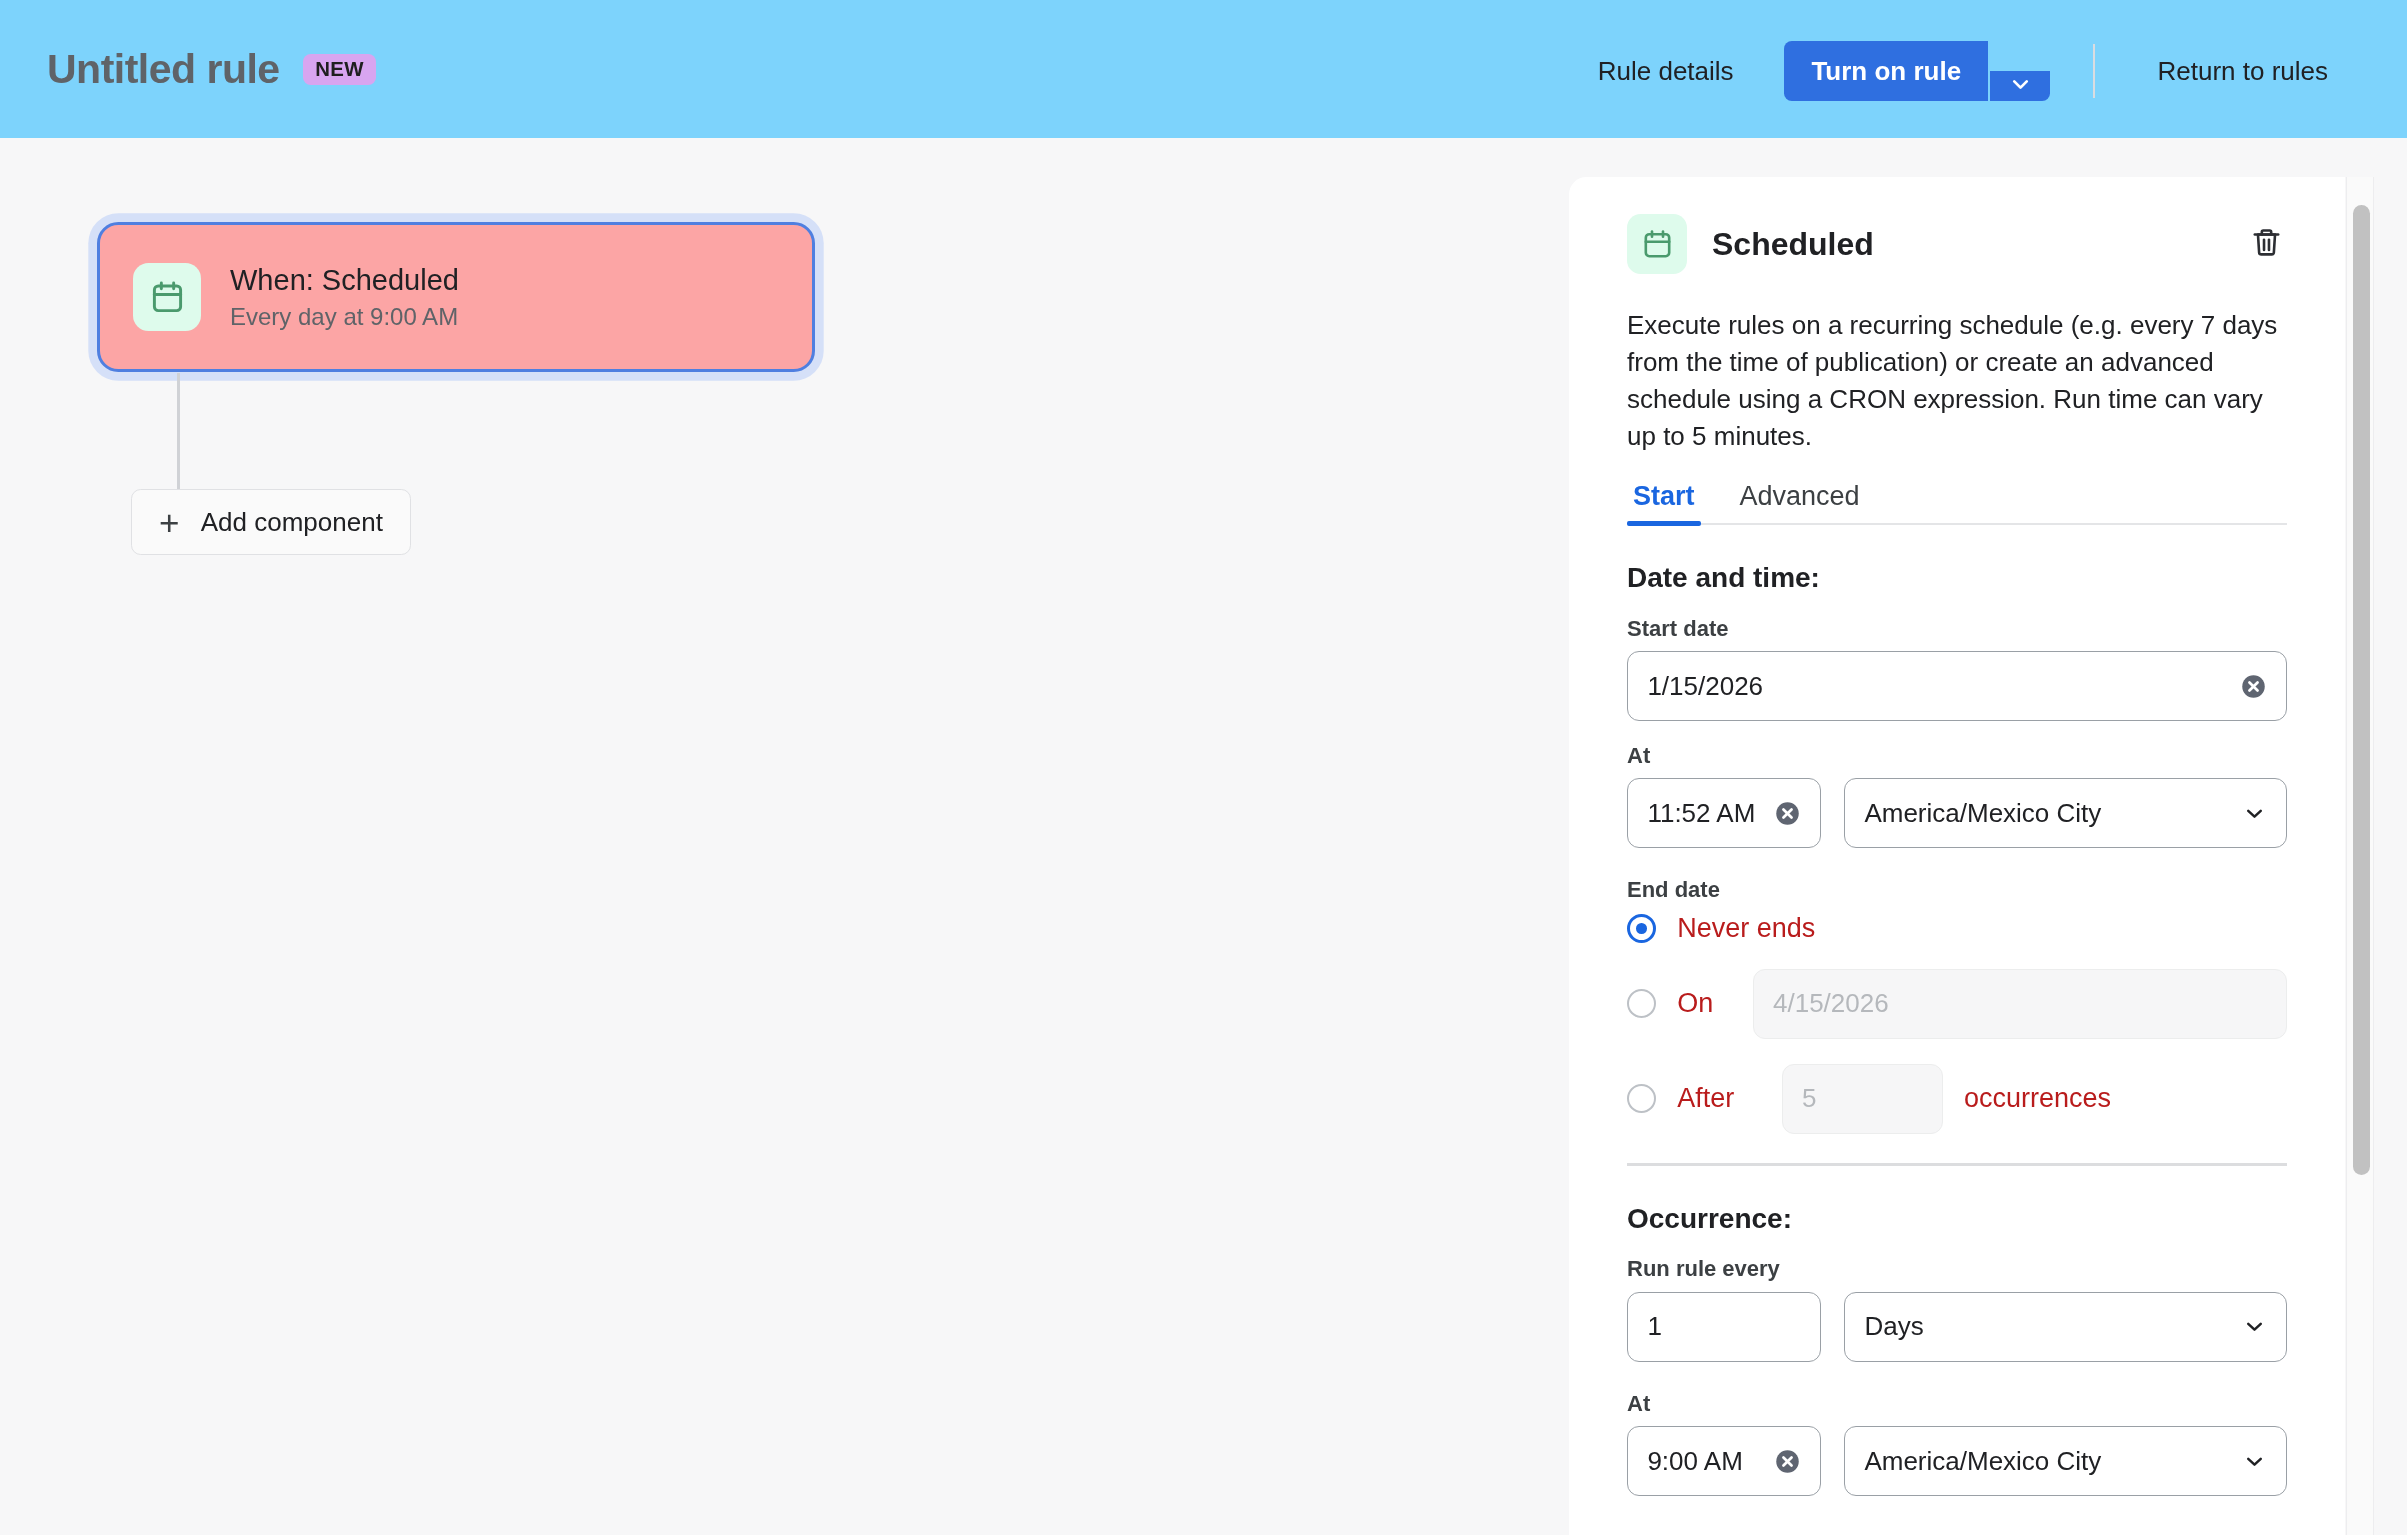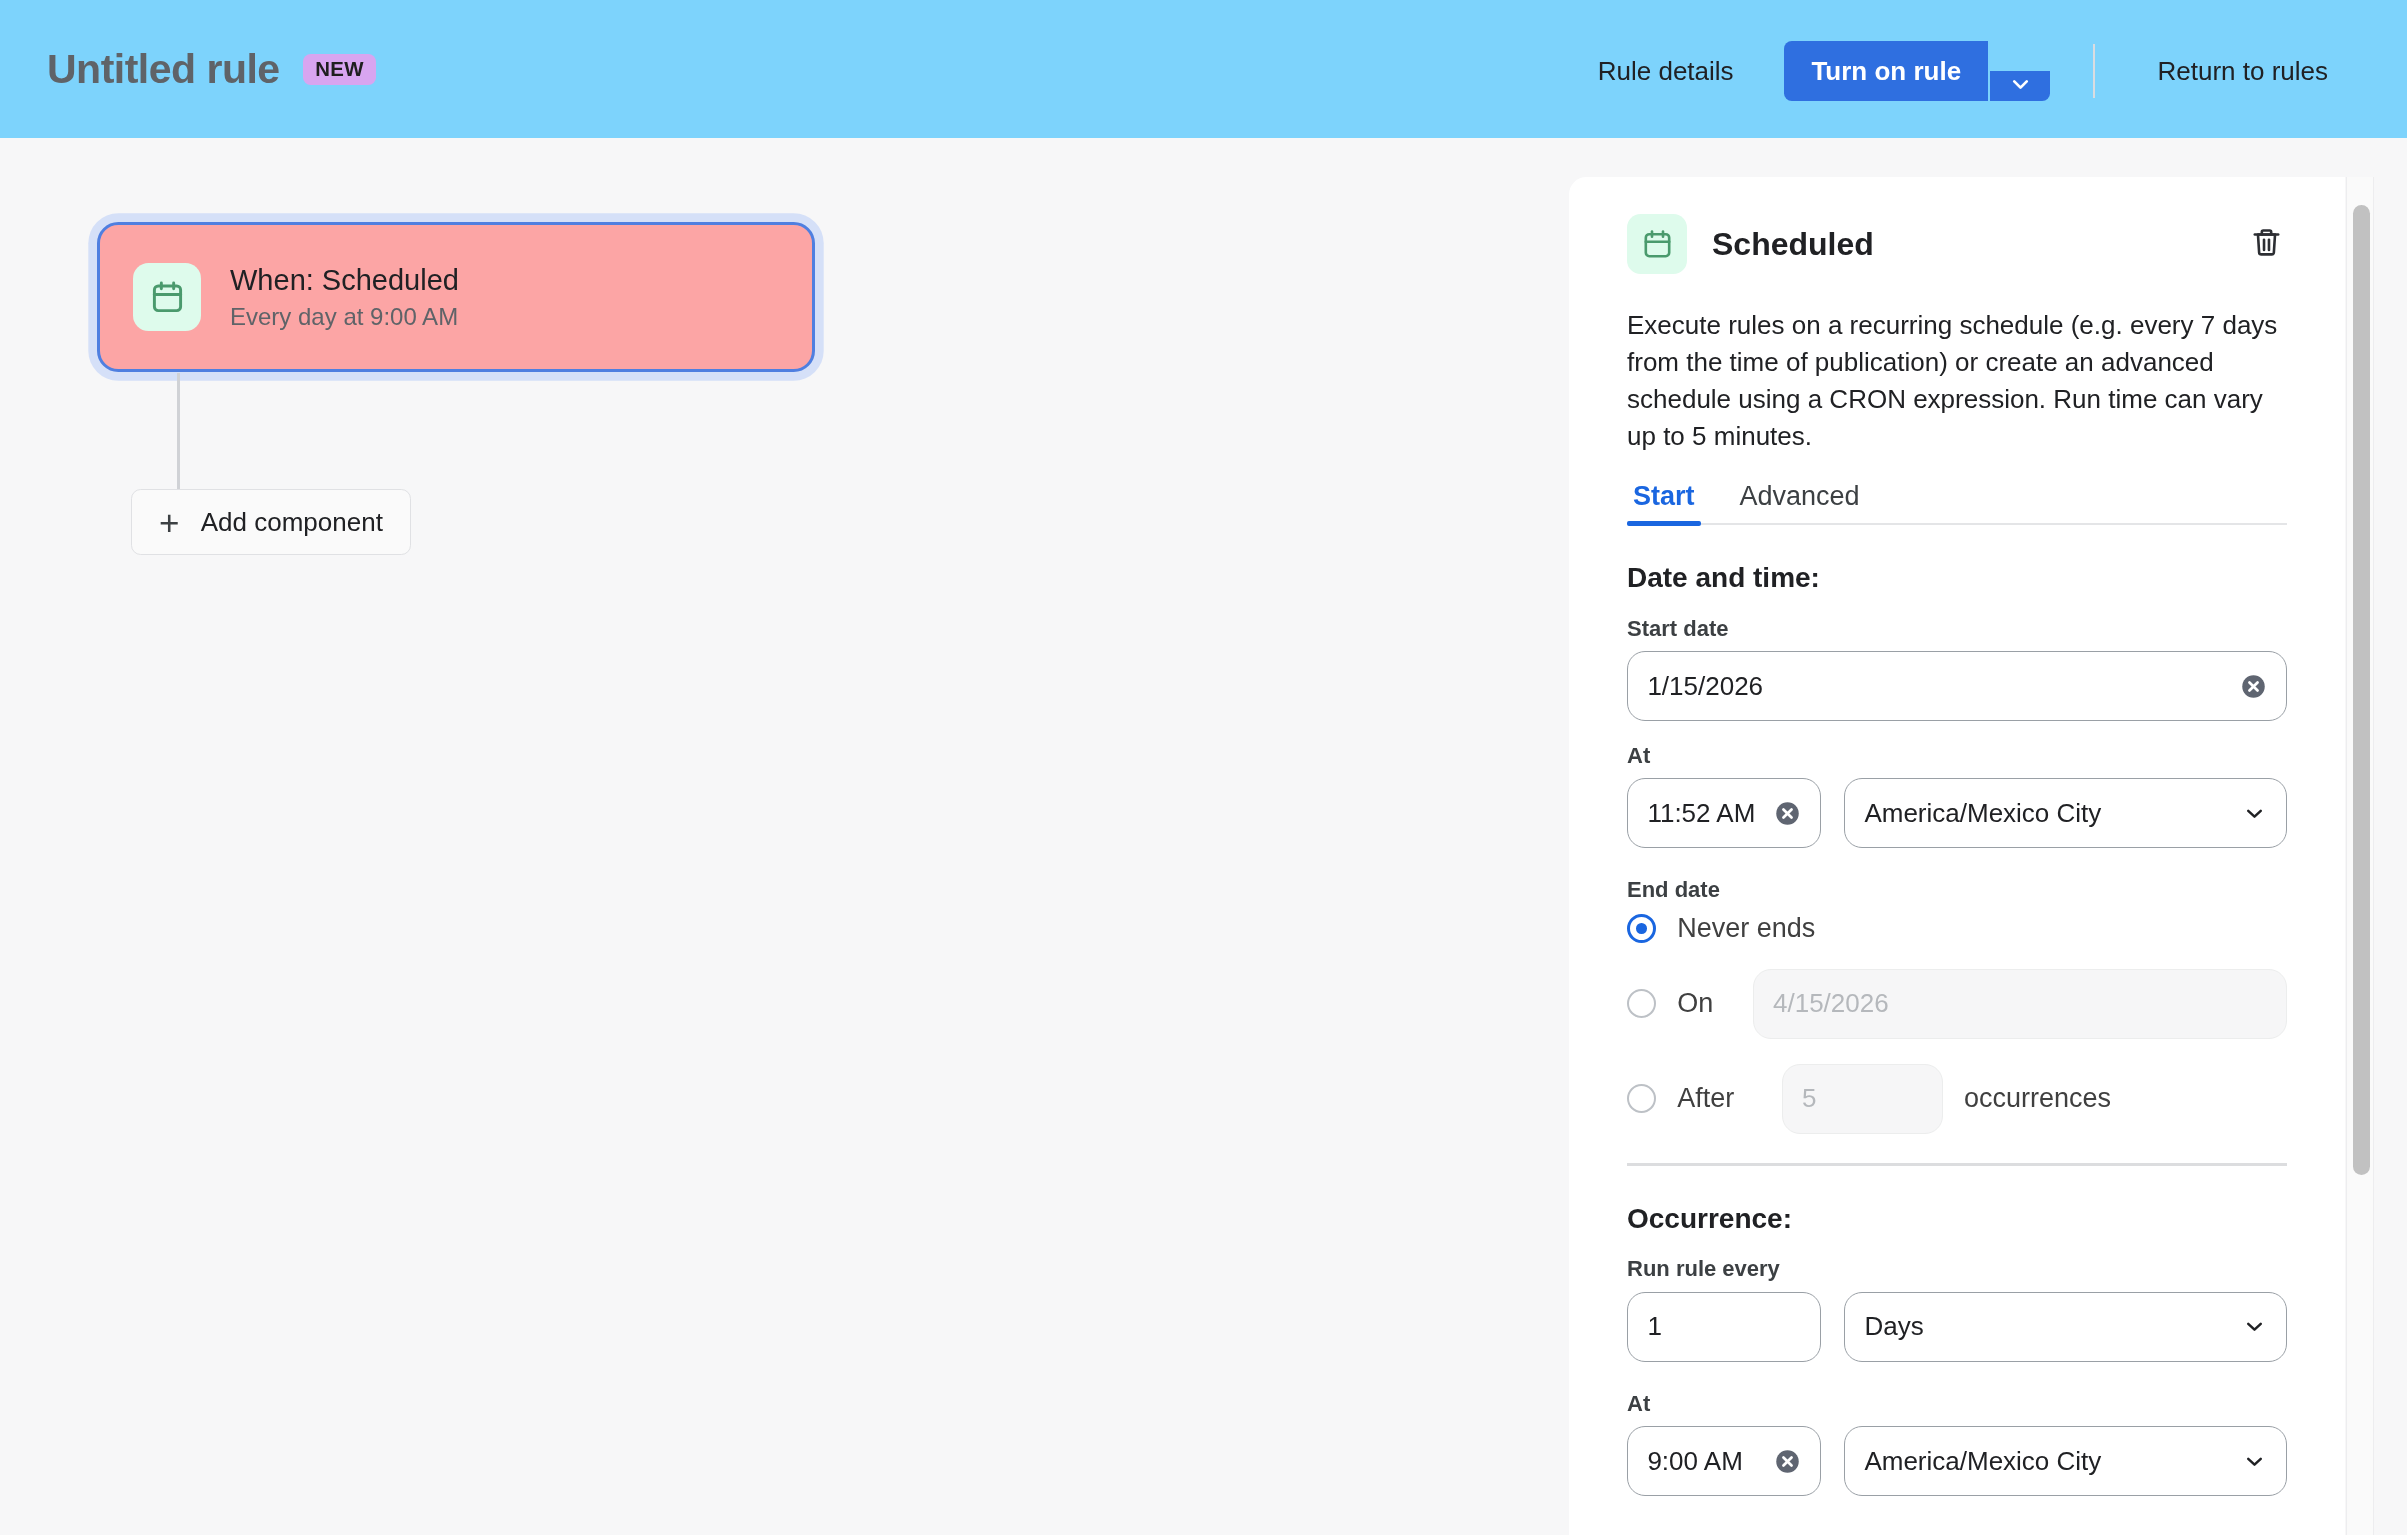--- a/index.html
+++ b/index.html
@@ -166,21 +166,21 @@
     font-size: 28px; font-weight: 700; color: #202124;
     margin-bottom: 21.3px;
   }
   .field-label {
     font-size: 22px; font-weight: 700; color: #3c4043;
     margin-bottom: 9.7px;
   }
 
   .input-box {
     height: 70px; border: 1.9px solid #9aa0a6;
-    border-radius: 18px; background: #fff;
+    border-radius: 12px; background: #fff;
     display: flex; align-items: center;
     padding: 0 19.4px; gap: 9.7px;
   }
   .input-box .val { font-size: 26px; color: #202124; flex: 1 1 auto; }
   .input-box.disabled {
     background: #f6f6f7; border-color: #eceded;
   }
   .input-box.disabled .val { color: #b5b8bc; }
 
   .row { display: flex; gap: 23px; }
@@ -198,21 +198,21 @@
     width: 29px; height: 29px; border-radius: 50%;
     border: 2.9px solid #bdc1c6; background: #fff;
     flex: 0 0 auto; cursor: pointer;
     display: flex; align-items: center; justify-content: center;
   }
   .radio.checked { border-color: #1a66e0; border-width: 3.9px; }
   .radio.checked::after {
     content: ""; width: 10.7px; height: 10.7px;
     border-radius: 50%; background: #1a66e0;
   }
-  .radio-label { font-size: 27px; color: #404040; }
+  .radio-label { font-size: 27px; color: #b91c1c; }
   .radio-label.w-on { width: 54px; }
   .radio-label.w-after { width: 83px; }
   .occ-input { width: 161px; flex: 0 0 auto; }
   .end-date-input { flex: 1 1 auto; }
 
   .divider {
     height: 2.9px; background: #dcdddf;
     margin: 29px 0 37px 0;
   }
 

